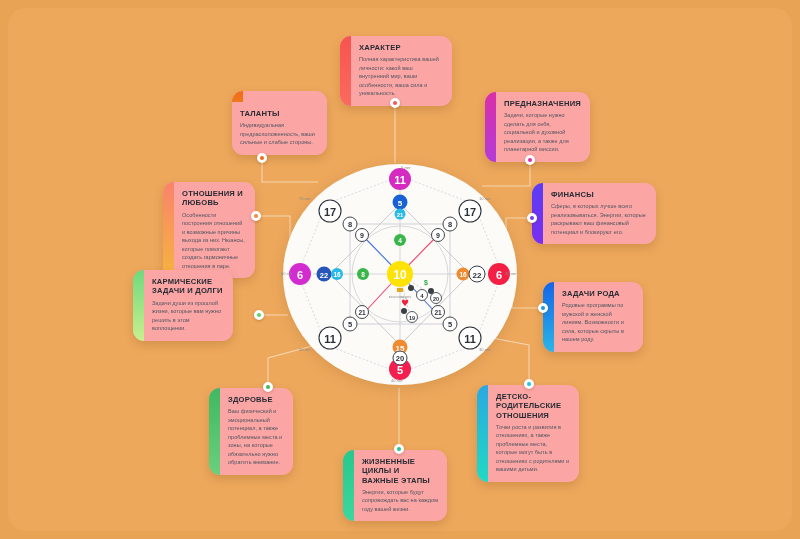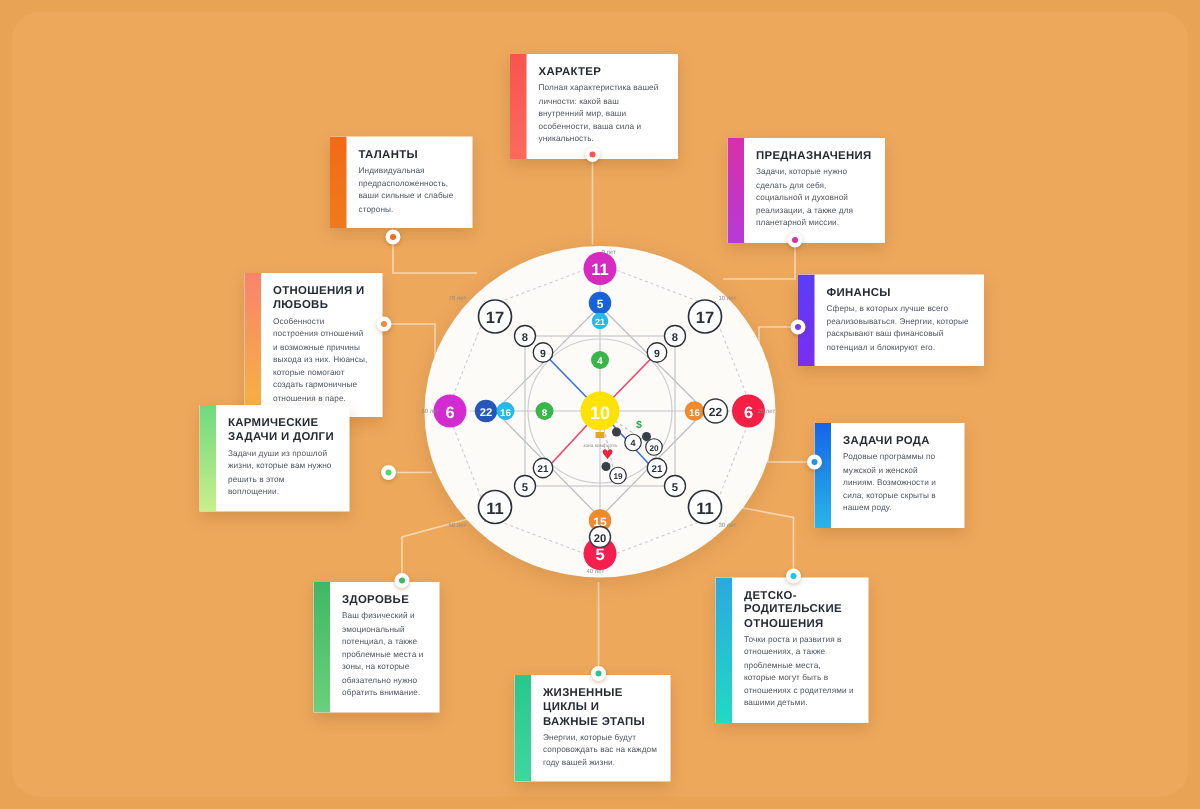--- a/index.html
+++ b/index.html
@@ -27,22 +27,22 @@
   .circle-disc{
     position:absolute;left:0;top:0;width:234px;height:221px;
     background:#fdfbf8;border-radius:50%;
     box-shadow:0 3px 14px rgba(120,70,20,.18);
   }
   .matrix-svg{position:absolute;left:0;top:0;}
 
   
   .card{
     position:absolute;
-    background:#ffffff;
-    border-radius:0;
+    background:#fca5a5;
+    border-radius:11px;
     box-shadow:0 4px 10px rgba(120,70,20,.22);
     overflow:hidden;
     display:flex;
   }
   .card .bar{width:11px;flex:0 0 11px;}
   .card .body{
     padding:7px 9px 8px 8px;
     flex:1 1 auto;
     min-width:0;
   }
@@ -300,21 +300,21 @@
     <div class="bar" style="background:linear-gradient(180deg,#f7544f,#fb6a5e);"></div>
     <div class="body">
       <h3>ХАРАКТЕР</h3>
       <p>Полная характеристика вашей личности: какой ваш внутренний мир, ваши особенности, ваша сила и уникальность.</p>
     </div>
   </div>
   <div class="dot" style="left:390px;top:98px;">
     <i style="background:#f7544f"></i>
     </div>
 
-  <div class="card" style="left:220px;top:91px;width:95px;">
+  <div class="card" style="left:232px;top:91px;width:95px;flex-direction:column;">
     <div class="bar" style="background:linear-gradient(180deg,#f26a16,#ef7a1d);"></div>
     <div class="body">
       <h3>ТАЛАНТЫ</h3>
       <p>Индивидуальная предрасположенность, ваши сильные и слабые стороны.</p>
     </div>
   </div>
   <div class="dot" style="left:257px;top:153px;">
     <i style="background:#f26a16"></i>
     </div>
 

